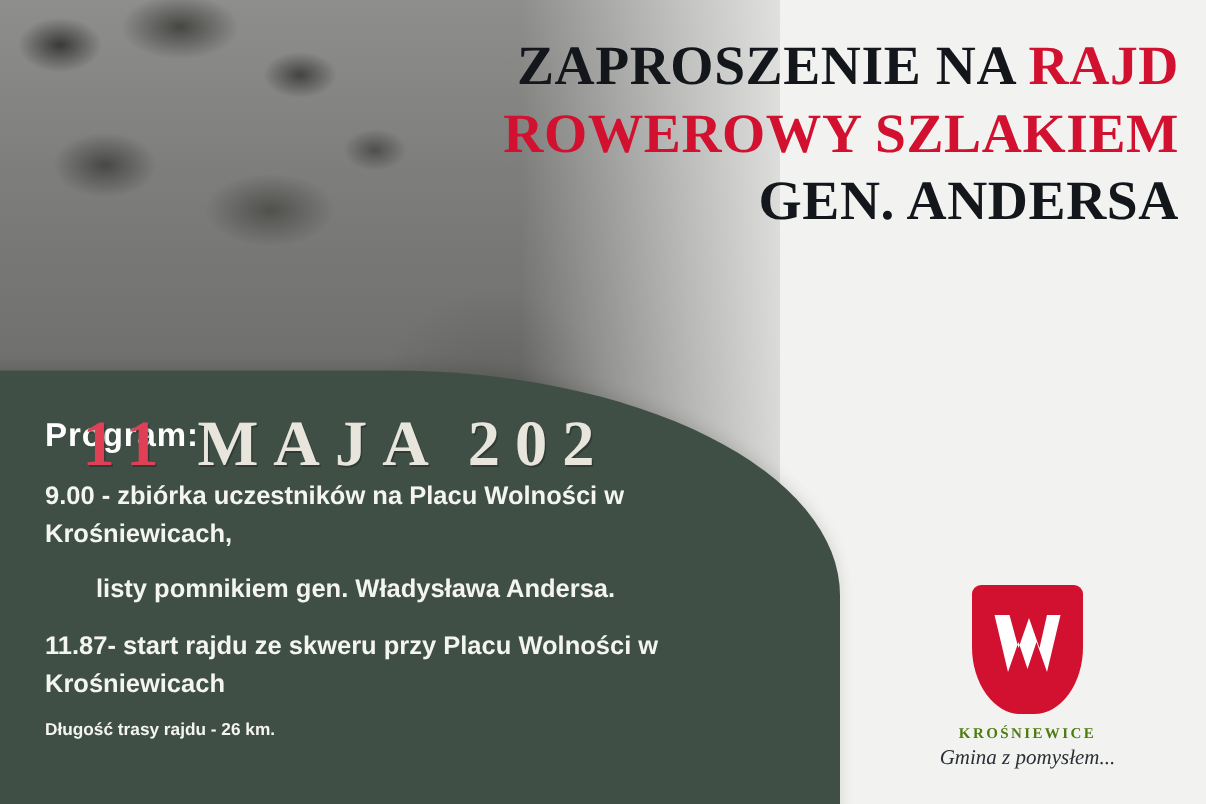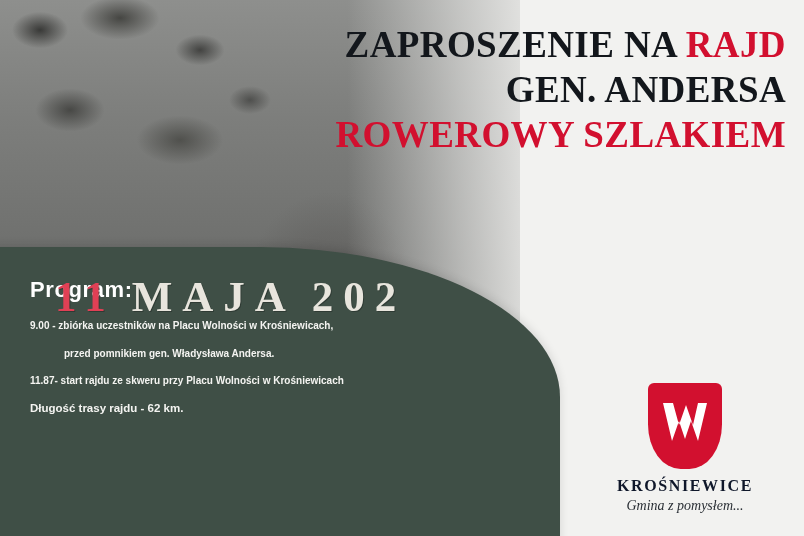--- a/index.html
+++ b/index.html
@@ -125,21 +125,21 @@
 
   
   .program-title {
     font-size: 22px;
     font-weight: bold;
     letter-spacing: 0.6px;
     margin: 0 0 16px 0;
     color: #ffffff;
   }
   .prog-item {
-    font-size: 10px;
+    font-size: 17px;
     line-height: 1.45;
     font-weight: bold;
     margin-bottom: 13px;
     color: #f4f4f1;
     max-width: 430px;
   }
   .prog-item .l2 { display: block; padding-left: 34px; }
   .prog-note {
     font-size: 11.5px;
     font-weight: bold;
@@ -160,23 +160,23 @@
     height: 86px;
     margin: 0 auto 8px auto;
     background: #d2102f;
     border-radius: 6px 6px 44% 44% / 6px 6px 52% 52%;
     position: relative;
   }
   .shield svg { position: absolute; left: 0; top: 0; }
   .logo-name {
     font-family: "Liberation Serif", serif;
     font-weight: bold;
-    font-size: 16px;
+    font-size: 10px;
     letter-spacing: 1.6px;
-    color: #0f172a;
+    color: #4d7c0f;
   }
   .logo-tag {
     font-family: "Liberation Serif", serif;
     font-style: italic;
     font-size: 14px;
     color: #2a2f35;
     margin-top: 3px;
   }
 </style>
 </head>
@@ -185,42 +185,42 @@
 <div id="poster">
 
   <div class="photo"></div>
   <div class="photo-foliage"></div>
   <div class="photo-head"></div>
   <div class="photo-shoulders"></div>
   <div class="photo-fade"></div>
 
   <div class="headline">
     <span class="hl-line"><span>ZAPROSZENIE NA </span><span class="hl-red">RAJD</span></span>
+    <span class="hl-line hl-red">ROWEROWY SZLAKIEM</span>
     <span class="hl-line">GEN. ANDERSA</span>
-    <span class="hl-line hl-red">ROWEROWY SZLAKIEM</span>
   </div>
 
   <div class="panel">
     <div class="panel-inner">
       <div class="program-title">Program:</div>
 
       <div class="prog-item">
         <span>9.00 - zbiórka uczestników na Placu Wolności w Krośniewicach,</span>
       </div>
 
       <div class="prog-item">
-        <span class="l2">przed pomnikiem gen. Władysława Andersa.</span>
+        <span class="l2">listy pomnikiem gen. Władysława Andersa.</span>
       </div>
 
       <div class="prog-item">
         <span>11.87- start rajdu ze skweru przy Placu Wolności w Krośniewicach</span>
       </div>
 
 
-      <div class="prog-note">Długość trasy rajdu - 62 km.</div>
+      <div class="prog-note">Długość trasy rajdu - 26 km.</div>
     </div>
   </div>
 
   <div class="date">
     <span class="d-red">11</span><span class="d-sp"></span><span>MAJA</span><span class="d-sp"></span><span>202</span>
   </div>
 
   <div class="logo-wrap">
     <div class="shield">
       <svg width="74" height="86" viewBox="0 0 74 86" aria-hidden="true">

